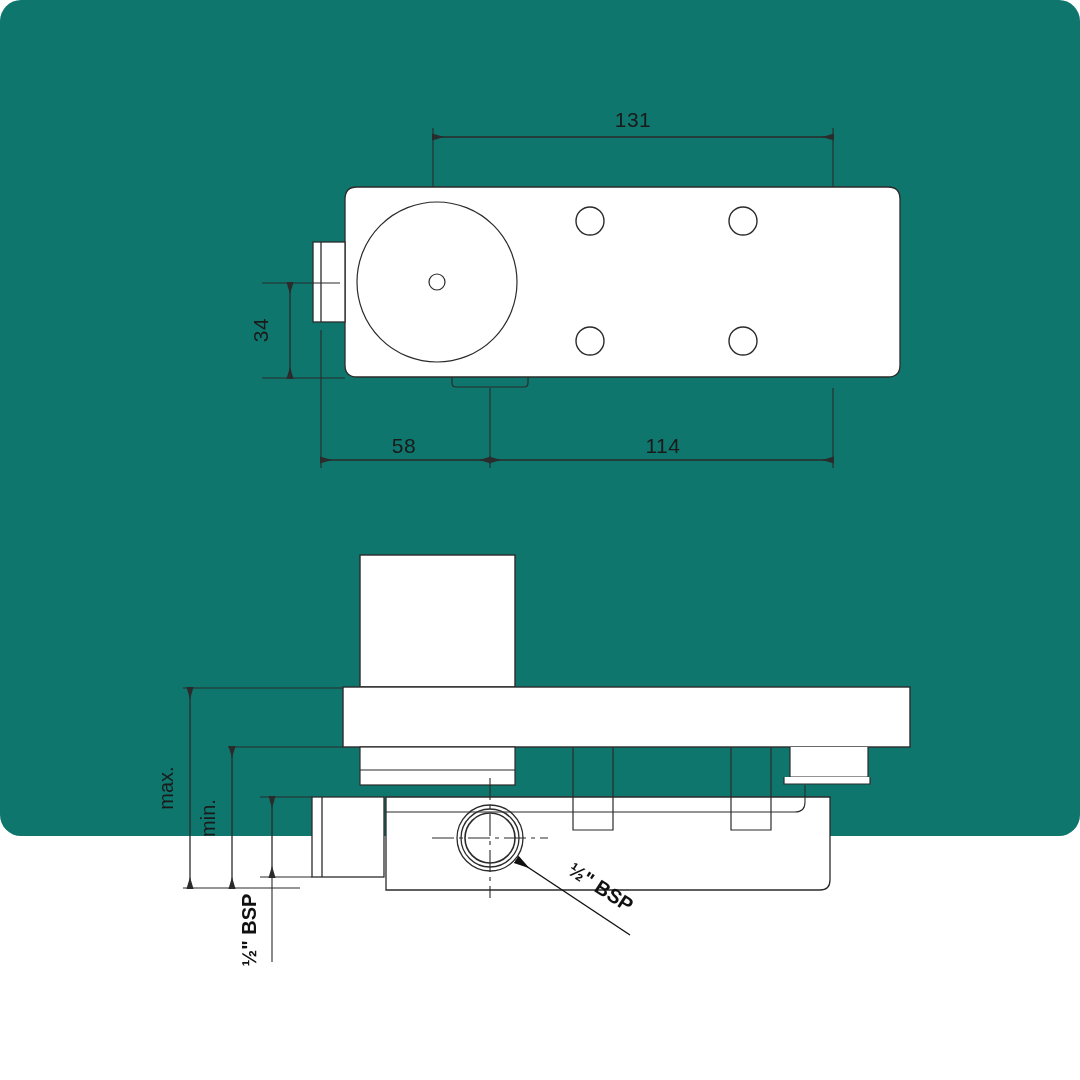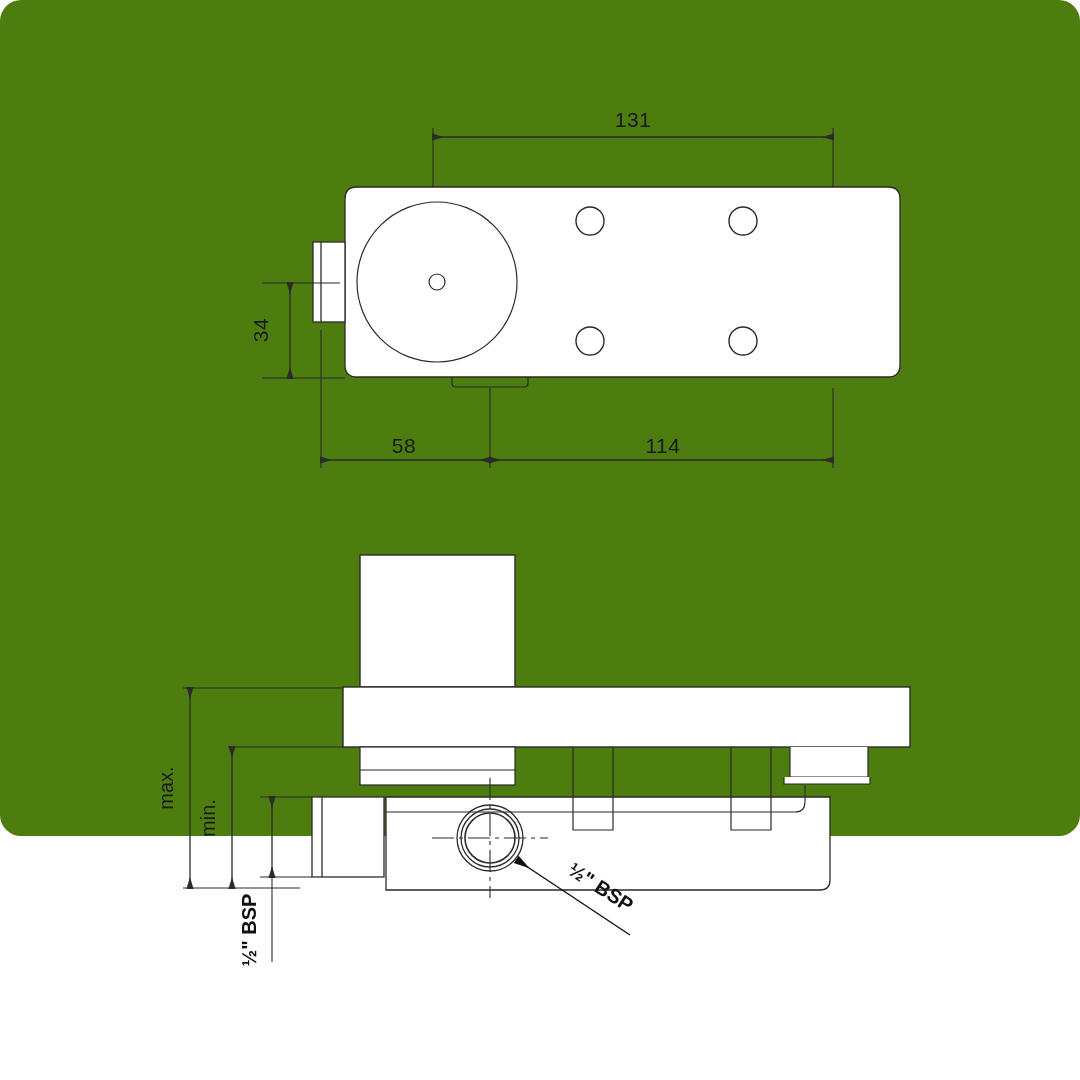--- a/index.html
+++ b/index.html
@@ -10,21 +10,21 @@
   body {
     width: 1080px;
     height: 1080px;
     font-family: "Liberation Sans", sans-serif;
     overflow: hidden;
   }
   #drawing-root {
     position: relative;
     width: 1080px;
     height: 836px;
-    background: #4d7c0f;
+    background: #0f766e;
     border-radius: 21px;
   }
   svg.sheet {
     position: absolute;
     top: 0;
     left: 0;
     width: 1080px;
     height: 1080px;
     display: block;
   }

